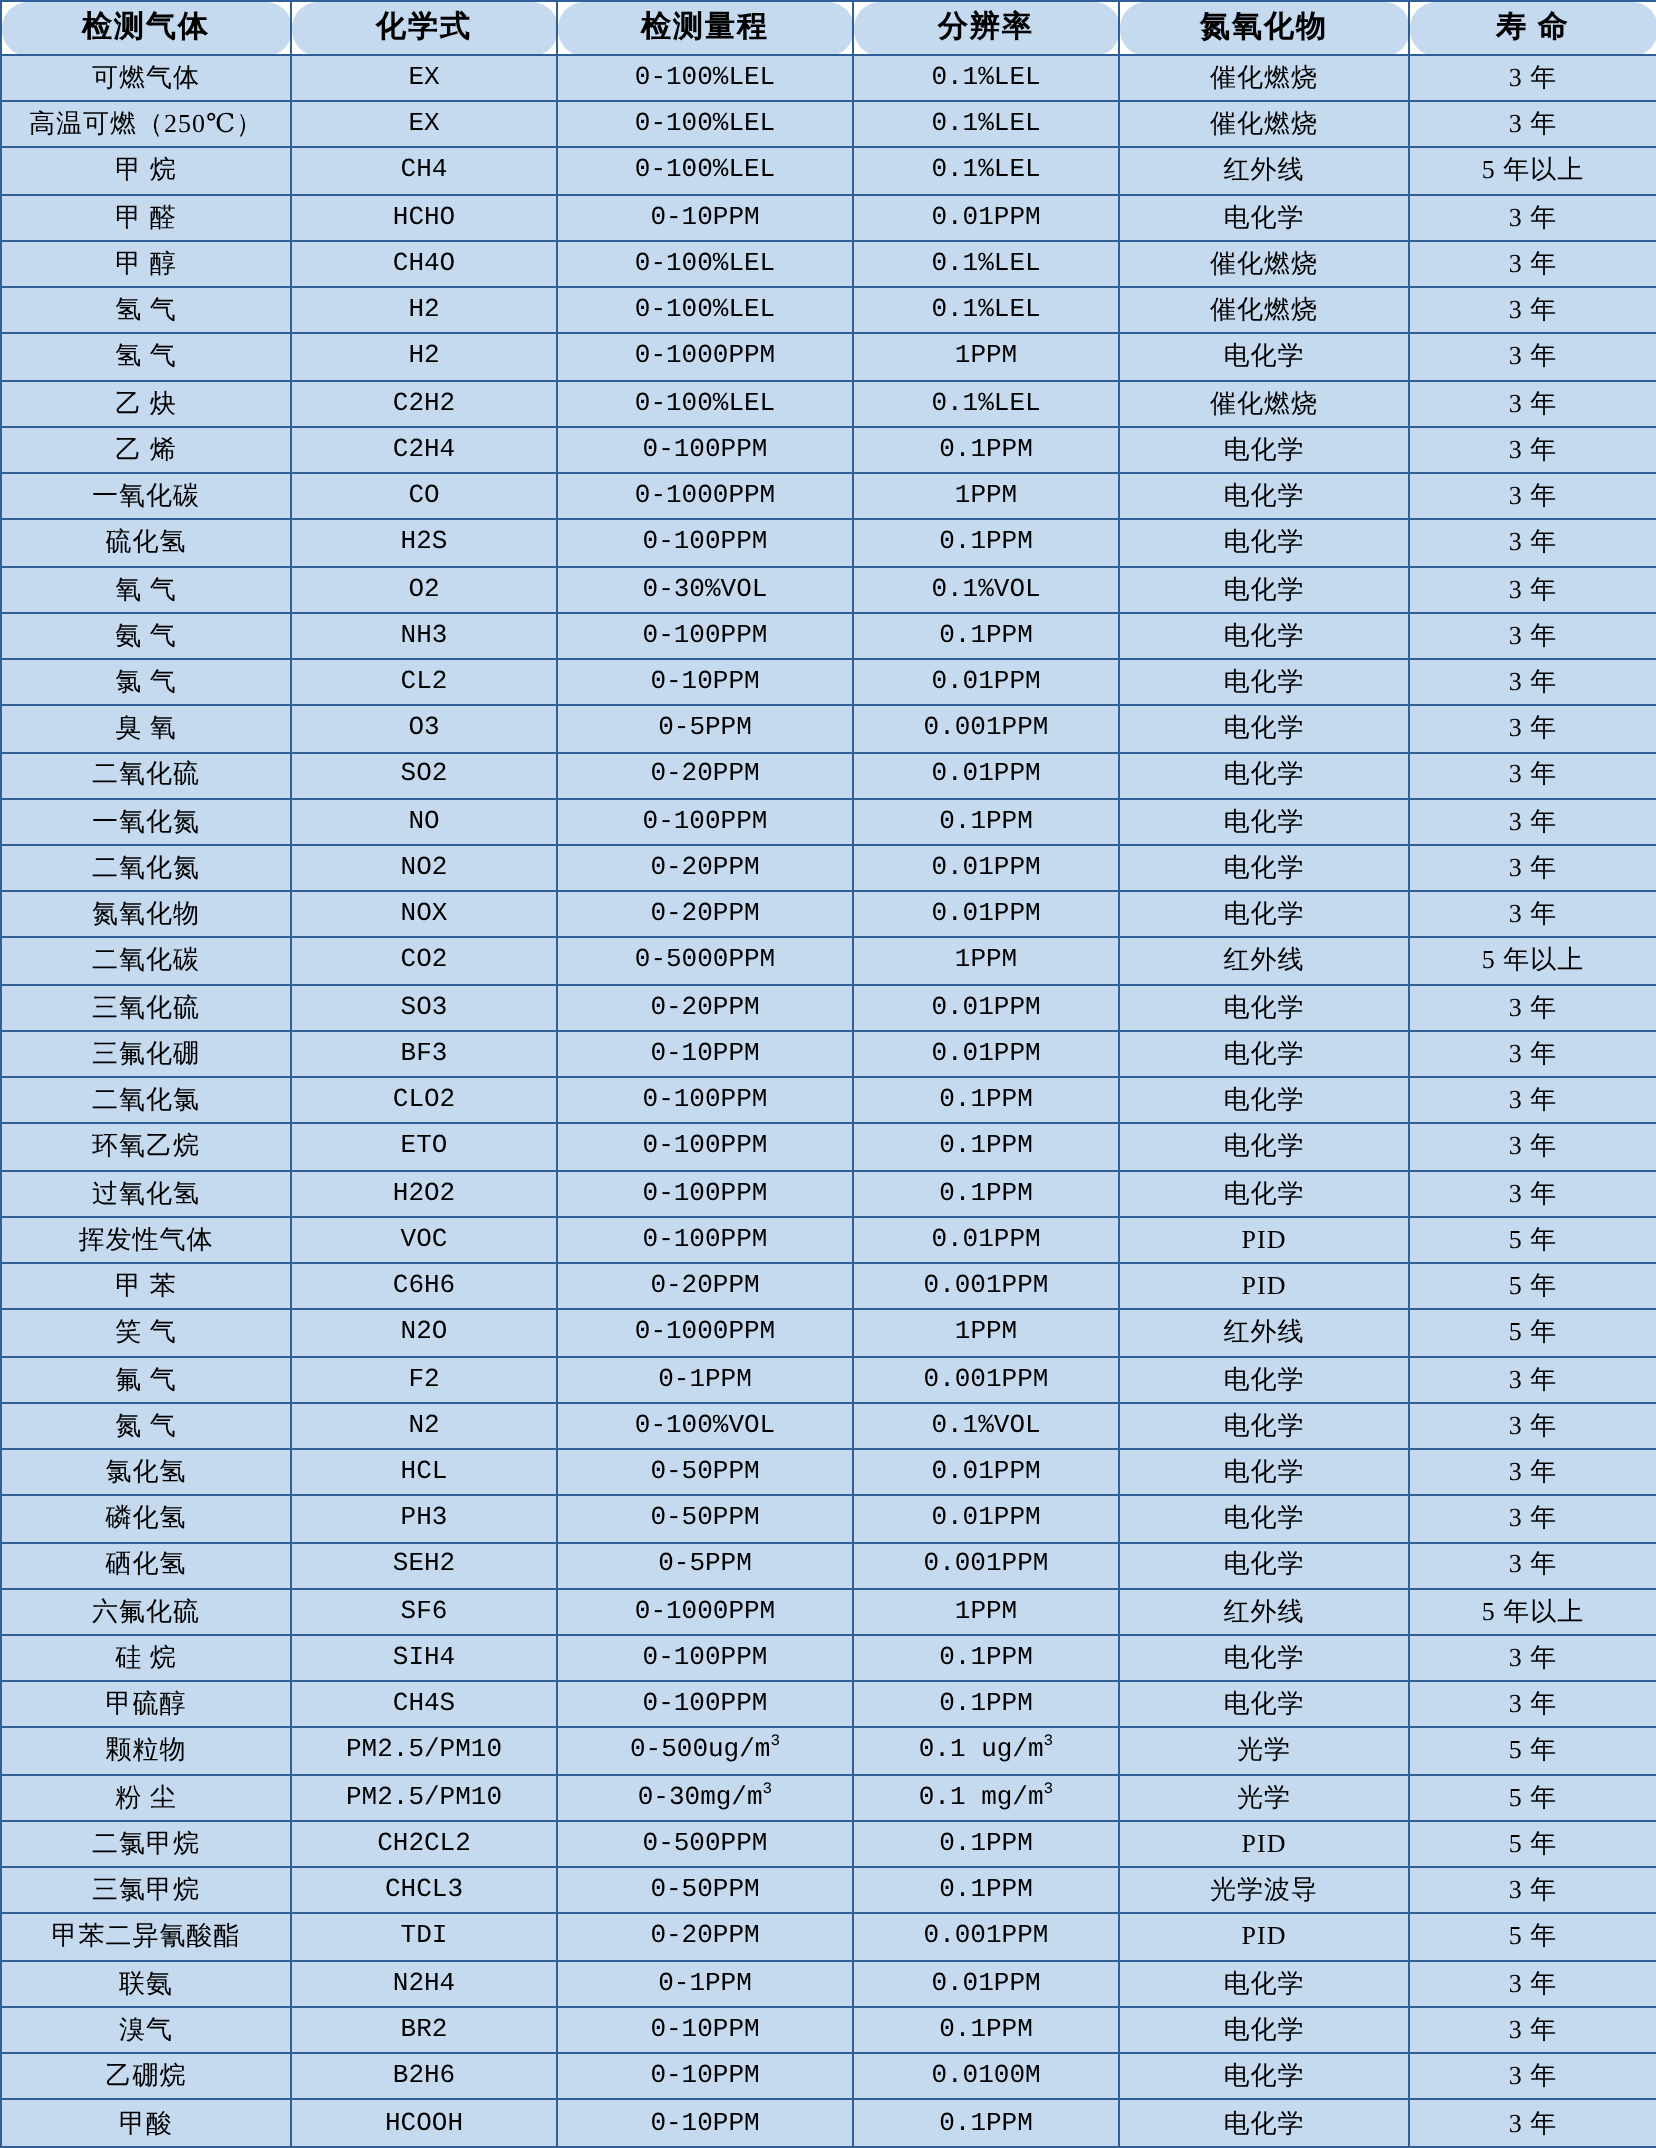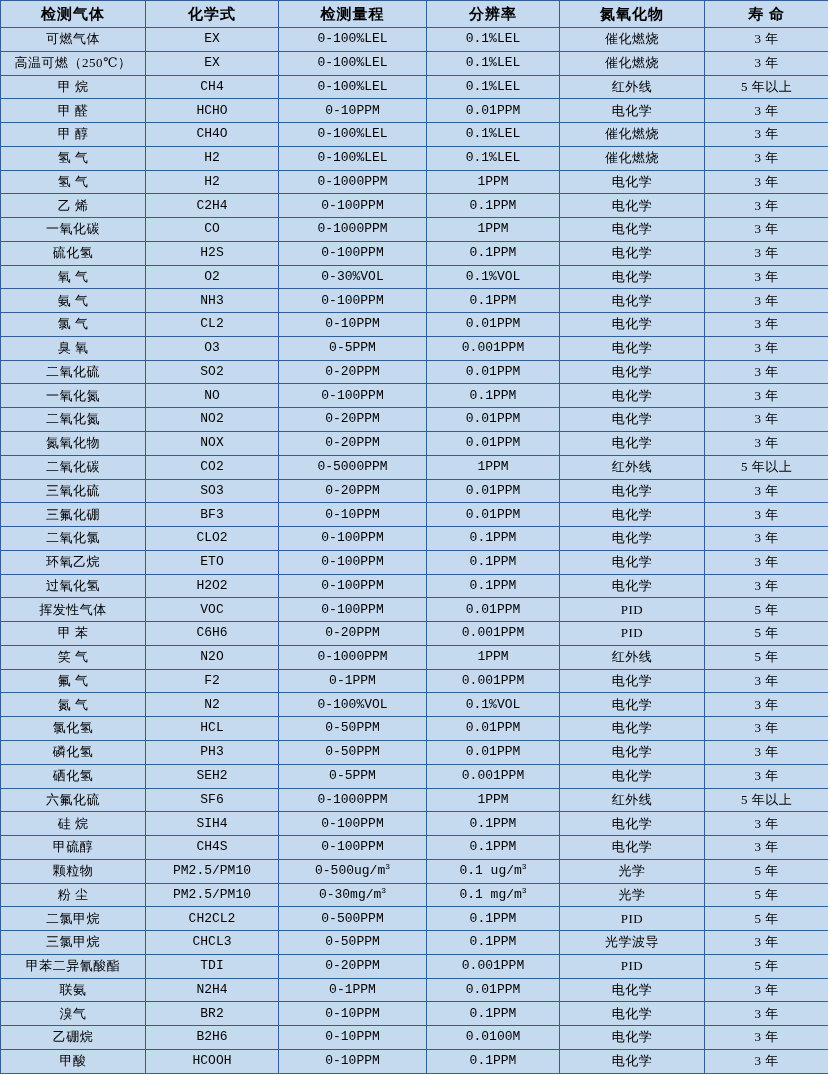--- a/index.html
+++ b/index.html
@@ -41,20 +41,21 @@
     padding: 0;
     line-height: 1.1;
     white-space: nowrap;
     overflow: hidden;
   }
   table.gas-table thead th {
     font-size: 15px;
     font-weight: bold;
     letter-spacing: 1px;
     height: 26px;
+    border-radius: 13px;
   }
   table.gas-table tbody td {
     height: 21px;
     font-size: 13px;
   }
   td.cell-name {
     font-size: 14px;
     letter-spacing: 0.5px;
   }
   td.cell-formula,
@@ -145,20 +146,28 @@
         </tr>
         <tr>
           <td class="cell-name">氢 气</td>
           <td class="cell-formula">H2</td>
           <td class="cell-range">0-1000PPM</td>
           <td class="cell-res">1PPM</td>
           <td class="cell-tech">电化学</td>
           <td class="cell-life">3 年</td>
         </tr>
         <tr>
+          <td class="cell-name">乙 炔</td>
+          <td class="cell-formula">C2H2</td>
+          <td class="cell-range">0-100%LEL</td>
+          <td class="cell-res">0.1%LEL</td>
+          <td class="cell-tech">催化燃烧</td>
+          <td class="cell-life">3 年</td>
+        </tr>
+        <tr>
           <td class="cell-name">乙 烯</td>
           <td class="cell-formula">C2H4</td>
           <td class="cell-range">0-100PPM</td>
           <td class="cell-res">0.1PPM</td>
           <td class="cell-tech">电化学</td>
           <td class="cell-life">3 年</td>
         </tr>
         <tr>
           <td class="cell-name">一氧化碳</td>
           <td class="cell-formula">CO</td>

